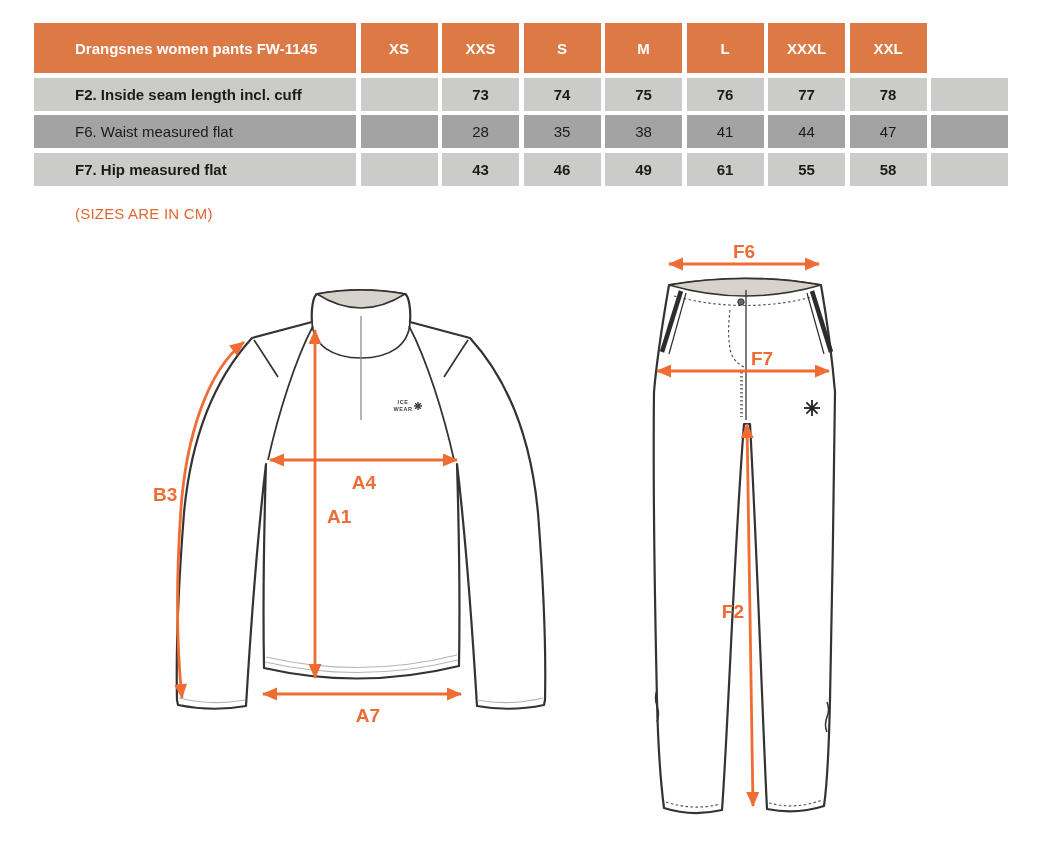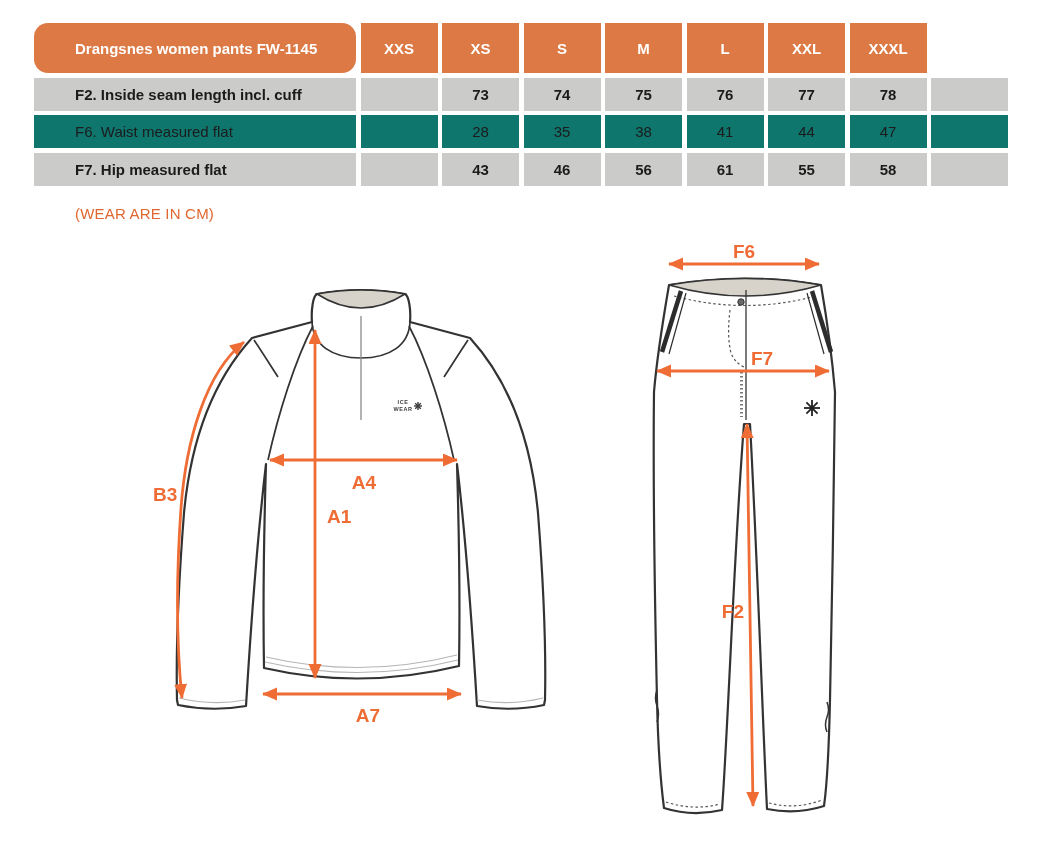--- a/index.html
+++ b/index.html
@@ -3,24 +3,24 @@
 <meta charset="utf-8">
 <style>
   html,body{margin:0;padding:0;background:#ffffff;}
   .page{position:relative;width:1039px;height:858px;background:#fff;overflow:hidden;
         font-family:"Liberation Sans", sans-serif;}
   
   .size-table{position:absolute;left:34px;top:23px;}
   .trow{display:grid;grid-template-columns:322px repeat(8,77px);column-gap:4.5px;margin-bottom:4.5px;}
   .cell{display:flex;align-items:center;justify-content:center;font-size:15px;color:#1b1b1b;}
   .thead .cell{background:#DC7945;color:#ffffff;font-weight:700;height:50px;}
-  .thead .label-cell{justify-content:flex-start;padding-left:41px;border-radius:14px;}
+  .thead .label-cell{justify-content:flex-start;padding-left:41px;}
   .trow .label-cell{justify-content:flex-start;padding-left:41px;}
   .trow.dark .cell{background:#CBCBC9;height:33px;font-weight:bold;}
-  .trow.light .cell{background:#0f766e;height:33px;}
+  .trow.light .cell{background:#a3a3a3;height:33px;}
   
   .note{position:absolute;left:75px;top:205px;color:#E0672F;font-size:15px;letter-spacing:.2px;}
   
   .diagrams{position:absolute;left:0;top:230px;}
   .outline{fill:#ffffff;stroke:#333333;stroke-width:2.2;stroke-linejoin:round;}
   .seam{fill:none;stroke:#333333;stroke-width:1.7;}
   .stitch{fill:none;stroke:#b5b5b5;stroke-width:1.2;}
   .dstitch{fill:none;stroke:#555555;stroke-width:1.2;stroke-dasharray:2.5 2.5;}
   .arrow{fill:none;stroke:#EF6C35;stroke-width:2.8;}
   .mlabel{fill:#EF6C35;font-size:19px;font-weight:700;font-family:"Liberation Sans",sans-serif;}
@@ -28,27 +28,27 @@
             font-family:"Liberation Sans",sans-serif;text-anchor:middle;}
 </style>
 </head>
 <body>
 
 <div class="page">
 
   <div class="size-table">
     <div class="trow thead">
       <div class="cell head label-cell">Drangsnes women pants FW-1145</div>
-    <div class="cell head">XXS</div>
-        <div class="cell head">XS</div>
+    <div class="cell head">XS</div>
+        <div class="cell head">XXS</div>
         <div class="cell head">S</div>
         <div class="cell head">M</div>
         <div class="cell head">L</div>
+        <div class="cell head">XXXL</div>
         <div class="cell head">XXL</div>
-        <div class="cell head">XXXL</div>
       </div>
     <div>
         <div class="trow dark">
           <div class="cell label-cell">F2. Inside seam length incl. cuff</div>
           <div class="cell value-cell"></div>
           <div class="cell value-cell">73</div>
           <div class="cell value-cell">74</div>
           <div class="cell value-cell">75</div>
           <div class="cell value-cell">76</div>
           <div class="cell value-cell">77</div>
@@ -64,30 +64,30 @@
           <div class="cell value-cell">41</div>
           <div class="cell value-cell">44</div>
           <div class="cell value-cell">47</div>
           <div class="cell value-cell"></div>
         </div>
         <div class="trow dark">
           <div class="cell label-cell">F7. Hip measured flat</div>
           <div class="cell value-cell"></div>
           <div class="cell value-cell">43</div>
           <div class="cell value-cell">46</div>
-          <div class="cell value-cell">56</div>
+          <div class="cell value-cell">49</div>
           <div class="cell value-cell">61</div>
           <div class="cell value-cell">55</div>
           <div class="cell value-cell">58</div>
           <div class="cell value-cell"></div>
         </div>
       </div>
   </div>
 
-  <div class="note">(WEAR ARE IN CM)</div>
+  <div class="note">(SIZES ARE IN CM)</div>
 
   <svg class="diagrams" width="1039" height="628" viewBox="0 230 1039 628">
     <defs>
       <marker id="ah" markerUnits="userSpaceOnUse" markerWidth="16" markerHeight="14" refX="14" refY="6.5" orient="auto-start-reverse">
         <path d="M0,0 L15,6.5 L0,13 Z" fill="#EF6C35"></path>
       </marker>
     </defs>
 
     <g>
       <path class="outline" d="

